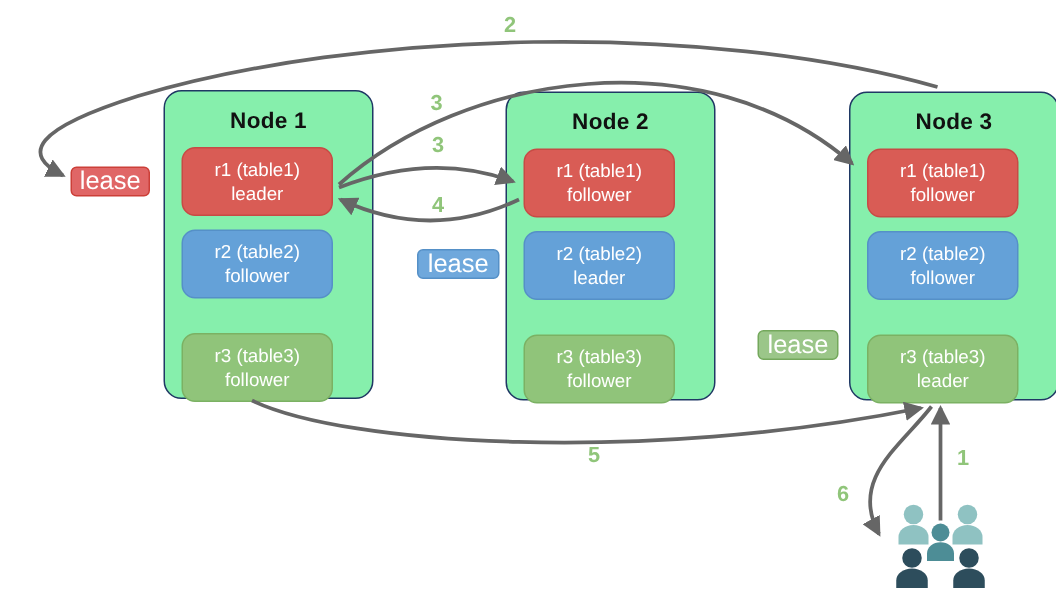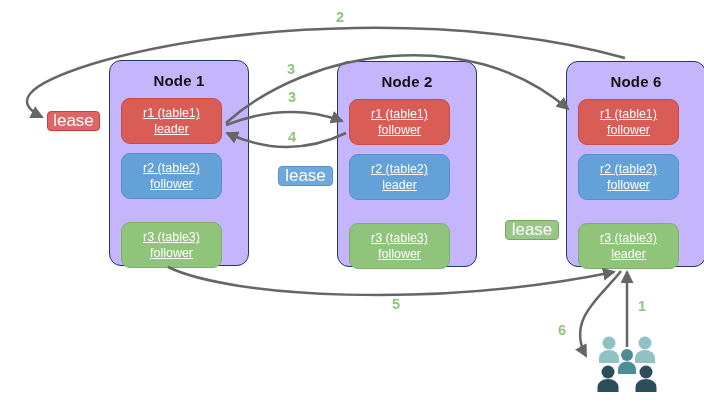--- a/index.html
+++ b/index.html
@@ -2,32 +2,32 @@
 <html><head>
 <meta charset="utf-8">
 <style>
   html,body{margin:0;padding:0;background:#fff;}
   #canvas{
     position:relative;width:704px;height:405px;background:#ffffff;
     font-family:"Liberation Sans",sans-serif;overflow:hidden;
   }
   #arrow-layer{position:absolute;left:0;top:0;width:704px;height:405px;pointer-events:none;}
   .node{
-    position:absolute;width:140px;height:206px;background:#c4b5fd;
+    position:absolute;width:140px;height:206px;background:#86efac;
     border:1.6px solid #1f3864;border-radius:12px;box-sizing:border-box;
   }
   .node-title{
     text-align:center;font-weight:bold;font-size:15px;color:#111;
     margin-top:11px;letter-spacing:.2px;
   }
   .replica{
     position:absolute;left:11px;width:101px;height:46px;border-radius:9px;
     box-sizing:border-box;color:#fff;display:flex;flex-direction:column;
     justify-content:center;align-items:center;text-align:center;
-    font-size:12.5px;line-height:1.3;text-decoration:underline;
+    font-size:12.5px;line-height:1.3;
   }
   .rep-1{top:37px;}
   .rep-2{top:92px;}
   .rep-3{top:161px;}
   .rep-red{background:#d95c55;border:1.5px solid #c74b45;}
   .rep-blue{background:#64a1d8;border:1.5px solid #5590c7;text-align:right;}
   .rep-green{background:#90c47a;border:1.5px solid #7bb163;}
   .lease{
     position:absolute;height:20px;box-sizing:border-box;border-radius:4px;
     color:#fff;font-size:17px;display:flex;align-items:center;justify-content:center;
@@ -72,21 +72,21 @@
       <span>r2 (table2)</span>
       <span>leader</span>
     </div>
     <div class="replica rep-3 rep-green">
       <span>r3 (table3)</span>
       <span>follower</span>
     </div>
   </div>
 
   <div class="node" style="left:566px;top:61px;">
-    <div class="node-title">Node 6</div>
+    <div class="node-title">Node 3</div>
     <div class="replica rep-1 rep-red">
       <span>r1 (table1)</span>
       <span>follower</span>
     </div>
     <div class="replica rep-2 rep-blue">
       <span>r2 (table2)</span>
       <span>follower</span>
     </div>
     <div class="replica rep-3 rep-green">
       <span>r3 (table3)</span>

